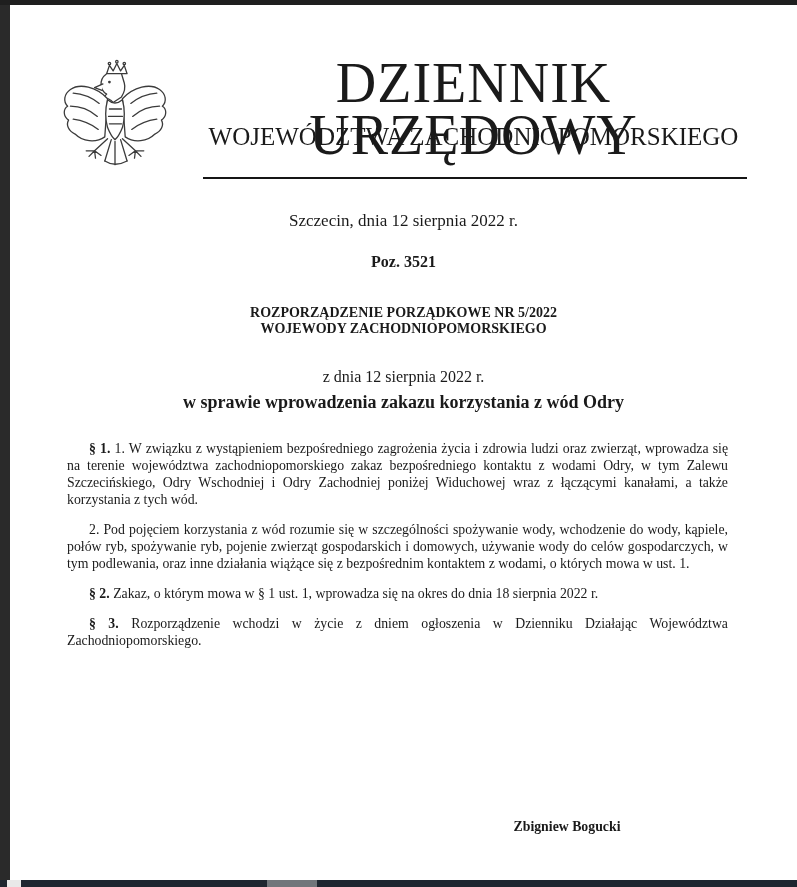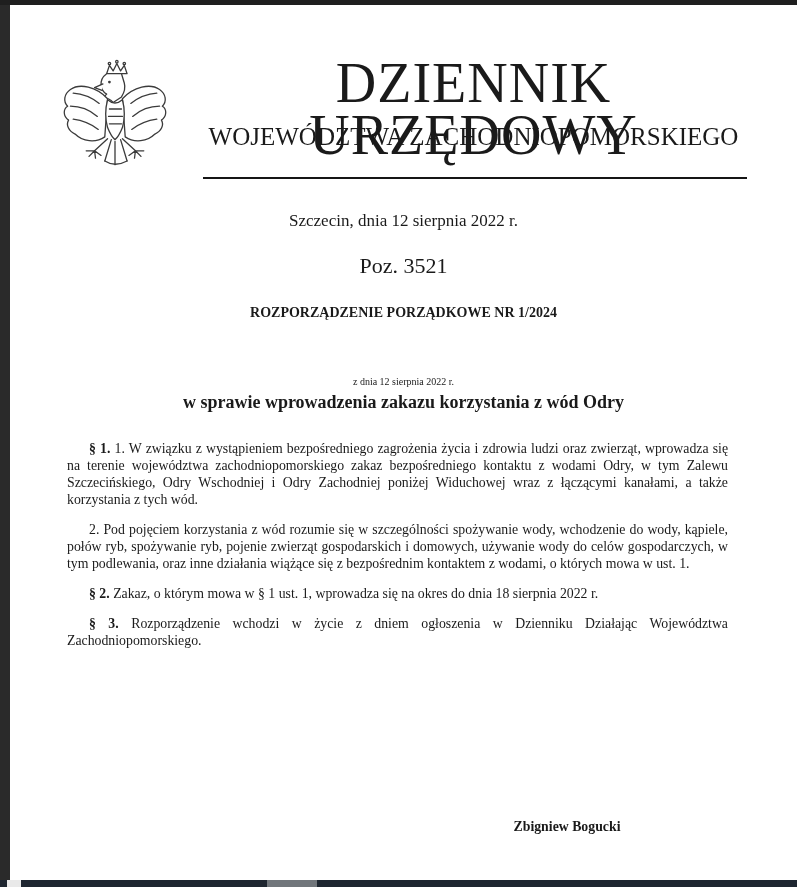--- a/index.html
+++ b/index.html
@@ -30,24 +30,24 @@
   .masthead-subtitle {
     position: absolute; left: 200px; top: 122px; width: 547px;
     text-align: center; font-size: 25px; line-height: 30px;
     font-weight: normal; margin: 0;
   }
   .header-rule { position: absolute; left: 203px; top: 177px; width: 544px; height: 0; border-top: 2px solid #151515; }
 
   
   .center-line { position: absolute; left: 10px; width: 787px; text-align: center; }
   .place-date { top: 211px; font-size: 17px; }
-  .poz        { top: 253px; font-size: 22px; }
+  .poz        { top: 253px; font-size: 16px; font-weight: bold; }
 
   .act-title   { top: 305px; font-size: 14px; font-weight: bold; line-height: 16px; }
-  .act-date    { top: 376px; font-size: 10px; }
+  .act-date    { top: 368px; font-size: 16px; }
   .act-subject { top: 392px; font-size: 18px; font-weight: bold; }
 
   
   .act-body {
     position: absolute; left: 67px; top: 440px; width: 661px;
     font-size: 13.8px; line-height: 17px; text-align: justify;
   }
   .act-body p { margin: 0 0 13px 0; text-indent: 22px; }
   .act-body p:last-child { margin-bottom: 0; }
   .lead { font-weight: bold; }
@@ -95,21 +95,22 @@
 </div>
 
 <h1 class="masthead-title">DZIENNIK URZĘDOWY</h1>
 <h2 class="masthead-subtitle">WOJEWÓDZTWA ZACHODNIOPOMORSKIEGO</h2>
 <div class="header-rule"></div>
 
 <div class="center-line place-date">Szczecin, dnia 12 sierpnia 2022 r.</div>
 <div class="center-line poz">Poz. 3521</div>
 
 <div class="center-line act-title">
-  <div>ROZPORZĄDZENIE PORZĄDKOWE NR 1/2024</div>
+  <div>ROZPORZĄDZENIE PORZĄDKOWE NR 5/2022</div>
+  <div>WOJEWODY ZACHODNIOPOMORSKIEGO</div>
 </div>
 <div class="center-line act-date">z dnia 12 sierpnia 2022 r.</div>
 <div class="center-line act-subject">w sprawie wprowadzenia zakazu korzystania z wód Odry</div>
 
 <div class="act-body">
   <p><b class="lead">§ 1.</b>
 <span>1. W związku z wystąpieniem bezpośredniego zagrożenia życia i zdrowia ludzi oraz zwierząt, wprowadza się na terenie województwa zachodniopomorskiego zakaz bezpośredniego kontaktu z wodami Odry, w tym Zalewu Szczecińskiego, Odry Wschodniej i Odry Zachodniej poniżej Widuchowej wraz z łączącymi kanałami, a także korzystania z tych wód.</span></p>
   <p><b class="lead"></b>
 <span>2. Pod pojęciem korzystania z wód rozumie się w szczególności spożywanie wody, wchodzenie do wody, kąpiele, połów ryb, spożywanie ryb, pojenie zwierząt gospodarskich i domowych, używanie wody do celów gospodarczych, w tym podlewania, oraz inne działania wiążące się z bezpośrednim kontaktem z wodami, o których mowa w ust. 1.</span></p>
   <p><b class="lead">§ 2.</b>

